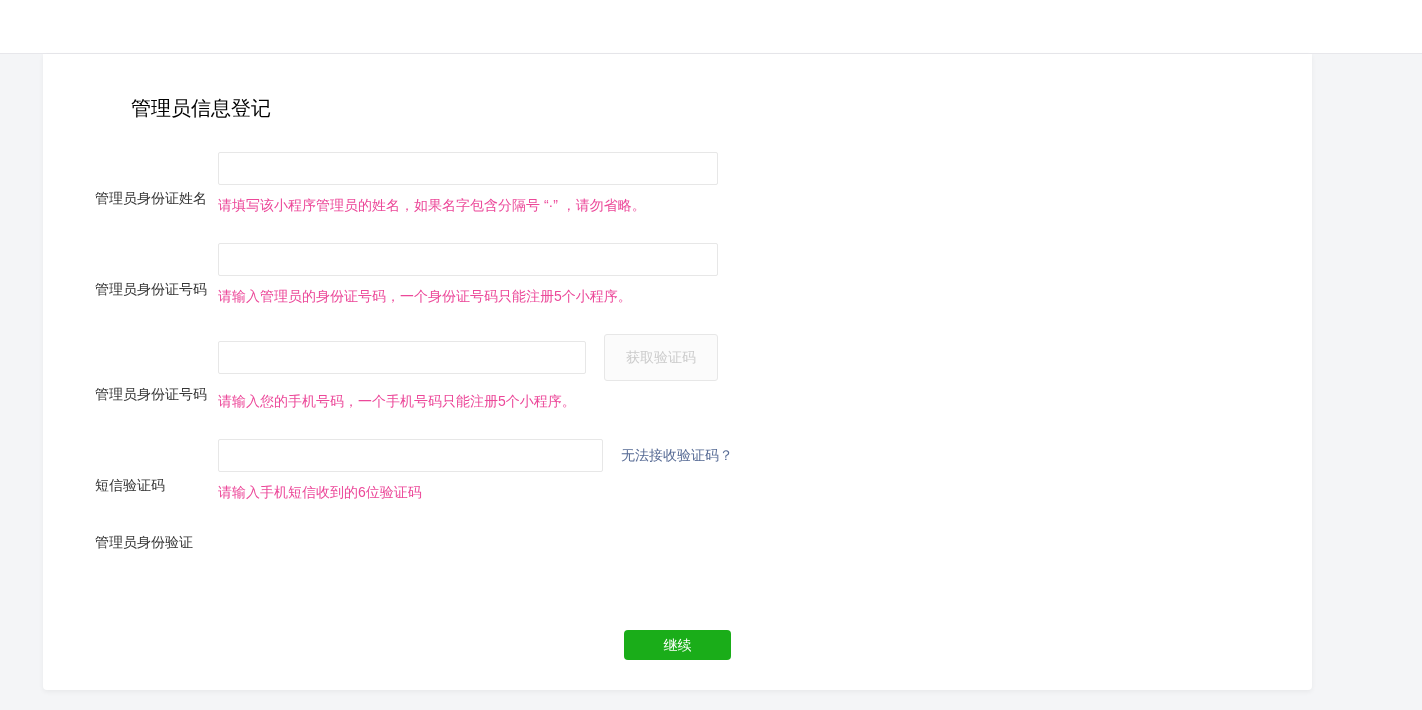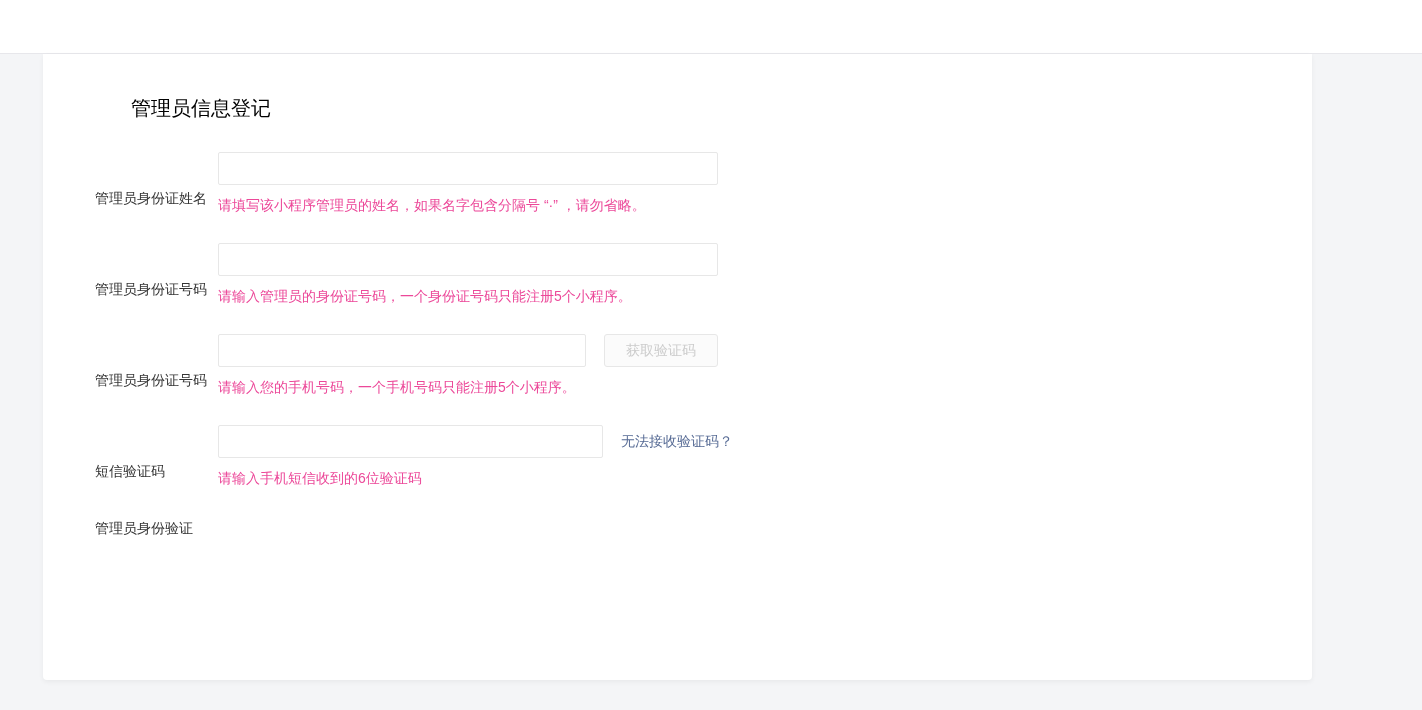--- a/index.html
+++ b/index.html
@@ -69,21 +69,21 @@
     font-size: 14px;
     color: #353535;
     outline: none;
     font-family: inherit;
   }
   .input-lg { width: 500px; }
   .input-md { width: 368px; }
   .input-md2 { width: 385px; }
 
   .code-btn {
-    height: 33px;
+    height: 47px;
     width: 114px;
     margin-left: 18px;
     background: #fbfbfb;
     border: 1px solid #e7e7e7;
     border-radius: 3px;
     color: #cccccc;
     font-size: 14px;
     font-family: inherit;
   }
 
@@ -174,15 +174,18 @@
           <a class="help-link">无法接收验证码？</a>
         </div>
         <div class="hint">请输入手机短信收到的6位验证码</div>
       </div>
     </div>
 
     <div class="form-row static-row">
       <div class="row-label">管理员身份验证</div>
     </div>
 
+    <div class="btn-row">
+      <button class="continue-btn">继续</button>
+    </div>
 
   </div>
 </div>
 
 </body></html>

